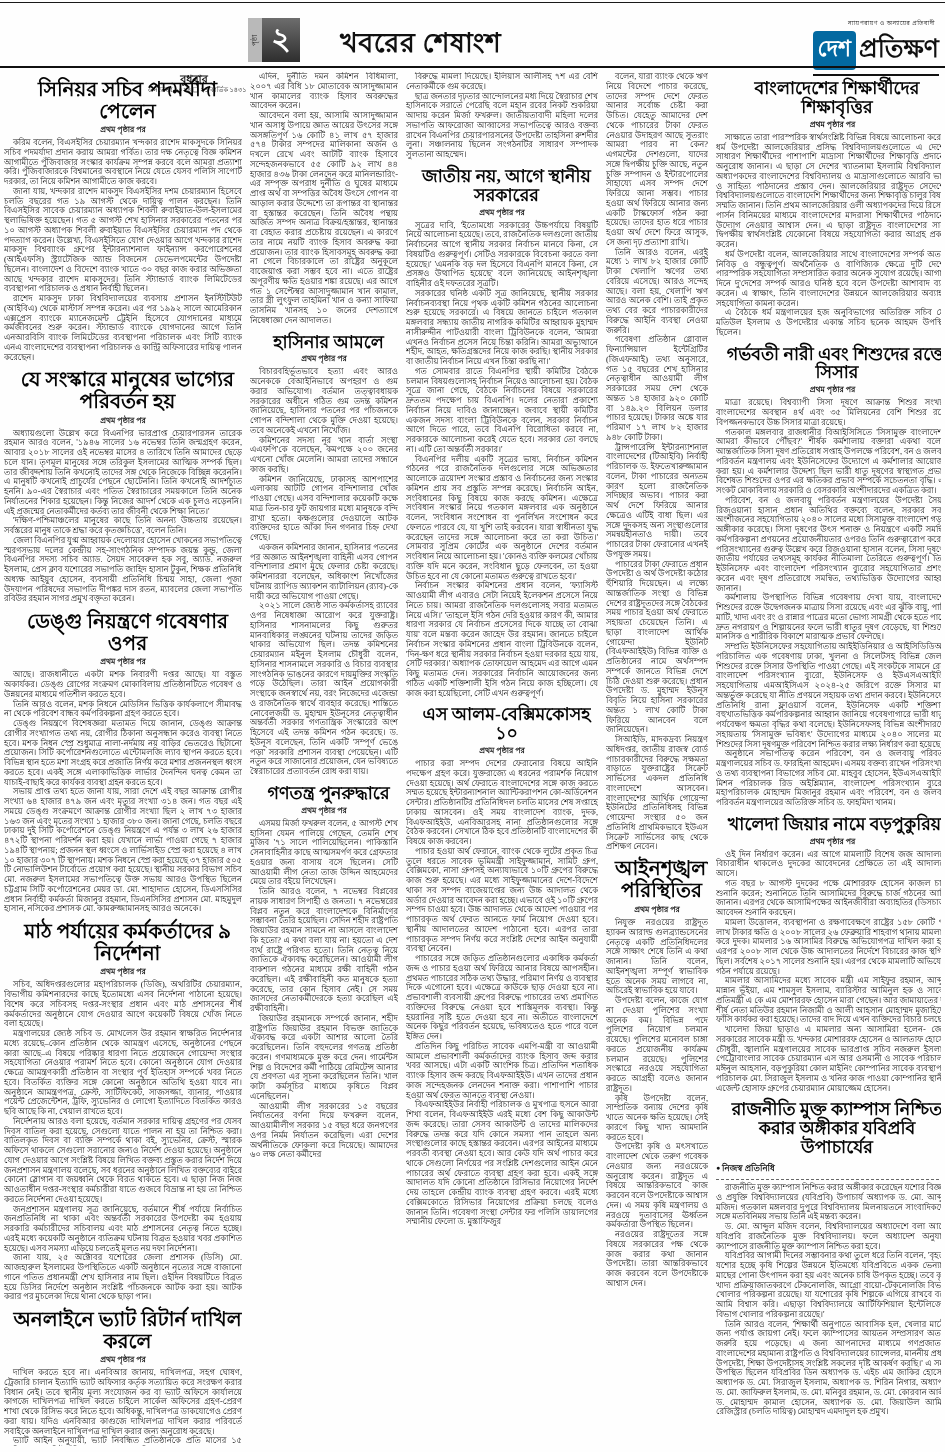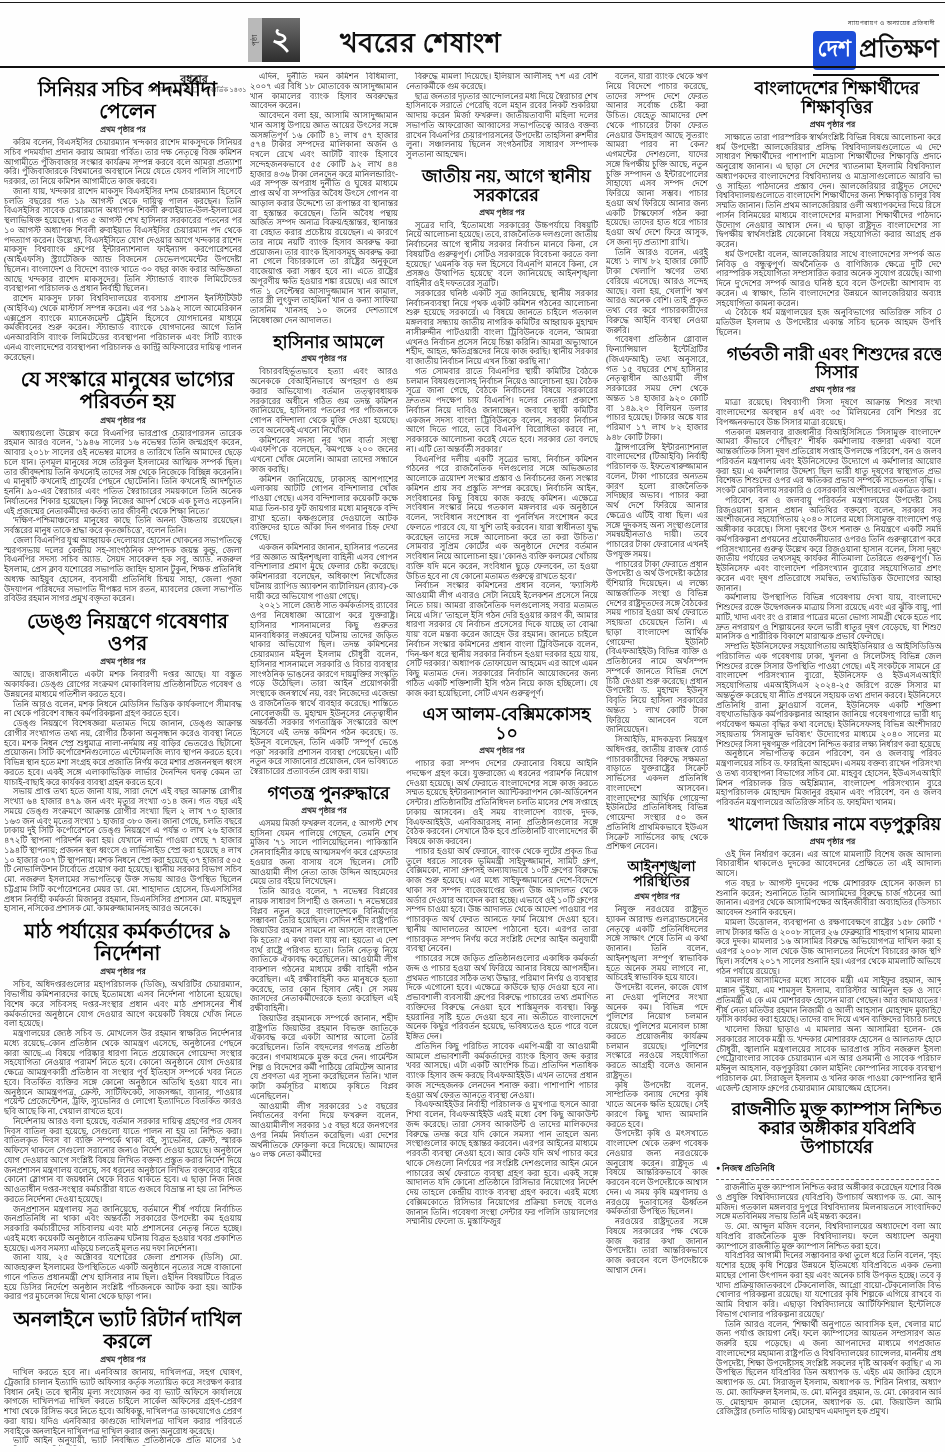--- a/index.html
+++ b/index.html
@@ -13,32 +13,32 @@
   .date-line{font-size:6.5px;white-space:nowrap;}
   .pagebox{position:absolute;left:248px;top:0;height:44px;display:flex;}
   .pagelabel{writing-mode:vertical-rl;transform:rotate(180deg);background:#b9b9b9;color:#222;
              font-size:7px;padding:1px;display:flex;align-items:center;justify-content:center;}
   .pagenum{background:linear-gradient(180deg,#6d6d6d,#2e2e2e);color:#fff;font-size:30px;font-weight:bold;
            width:38px;display:flex;align-items:center;justify-content:center;}
   .section-title{position:absolute;left:340px;top:4px;font-size:27px;font-weight:bold;letter-spacing:.5px;}
   .masthead{position:absolute;right:6px;top:0;text-align:right;}
   .tagline{font-size:6px;letter-spacing:.5px;margin-right:4px;}
   .logo-row{display:inline-flex;align-items:center;gap:3px;border-bottom:2.5px solid #111;padding-bottom:2px;}
-  .logo-desh{background:#1d4ed8;color:#fff;font-weight:bold;font-size:22px;padding:0 5px 2px 5px;border-radius:4px;}
+  .logo-desh{background:#0369a1;color:#fff;font-weight:bold;font-size:22px;padding:0 5px 2px 5px;border-radius:4px;}
   .logo-rest{font-size:25px;font-weight:bold;}
   .headrule{position:absolute;top:66px;left:0;width:945px;border-top:2px solid #101010;}
   
   #columns{position:absolute;top:72px;left:4px;width:937px;height:1374px;display:grid;
            grid-template-columns:238px 148px 192px 102px 233px;column-gap:8px;overflow:hidden;}
   .col{overflow:hidden;}
   article{display:block;}
   .hl{text-align:center;font-weight:bold;line-height:1.08;margin:7px 0 1px 9px;color:#050505;}
   .h-xl{font-size:20px;}
   .h-lg{font-size:17.5px;}
-  .h-md{font-size:14px;}
+  .h-md{font-size:20px;font-family:Liberation Mono, monospace;}
   .cont{text-align:center;font-size:7.8px;font-weight:bold;margin:0 0 2px 0;}
   .byline{font-size:8.6px;font-weight:bold;margin:3px 0 3px 0;padding:2px 0 3px 0;
           border-bottom:1px dashed #666;}
   .byline .dot{font-size:7px;vertical-align:1px;}
   p{font-size:8.35px;line-height:1.17;margin:0;text-align:justify;text-indent:9px;
     word-spacing:-0.3px;}
   .col p{color:#151515;}
 </style>
 </head>
 <body>

